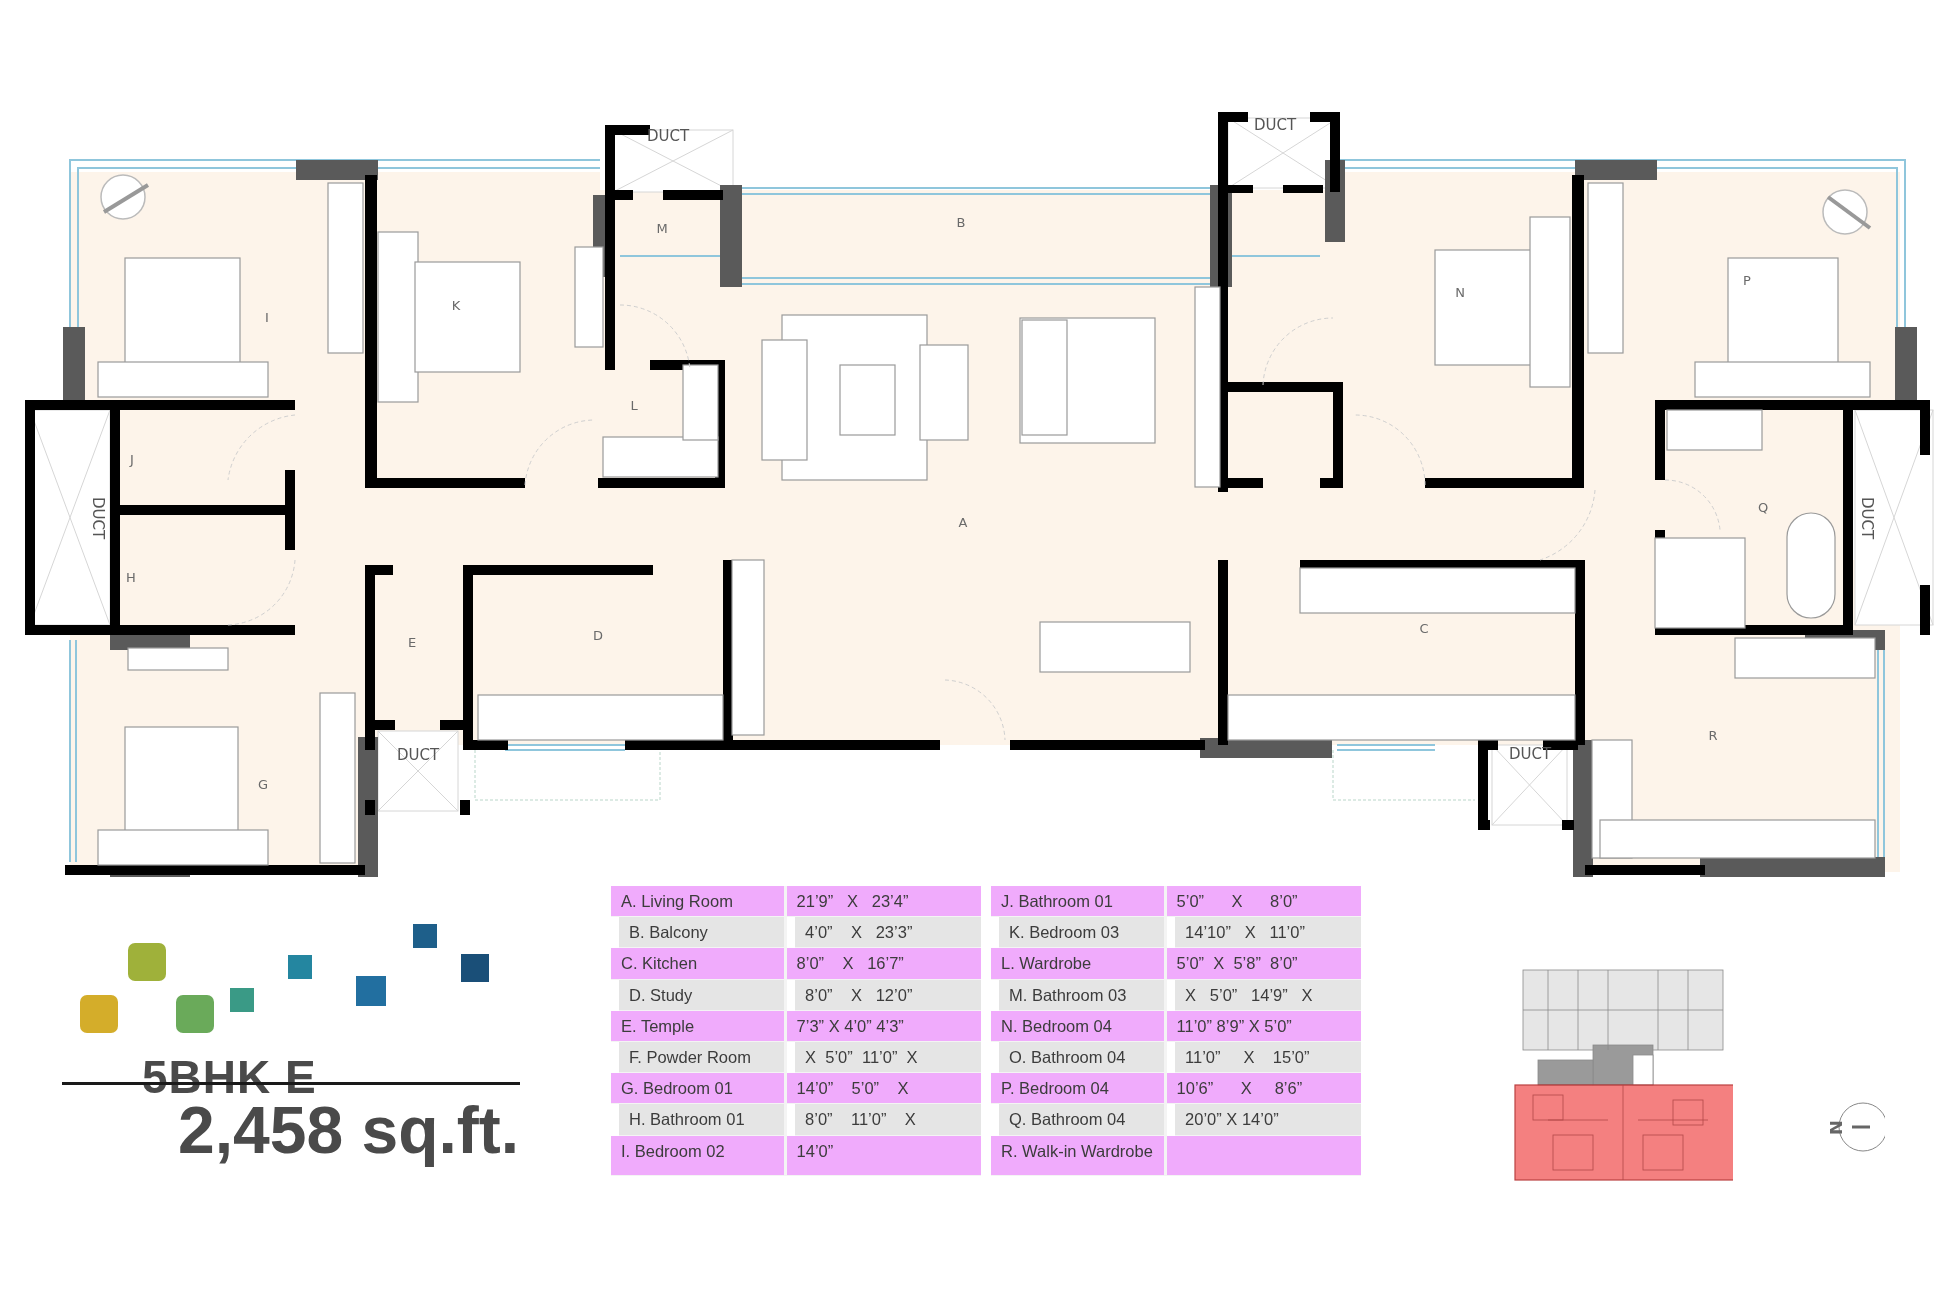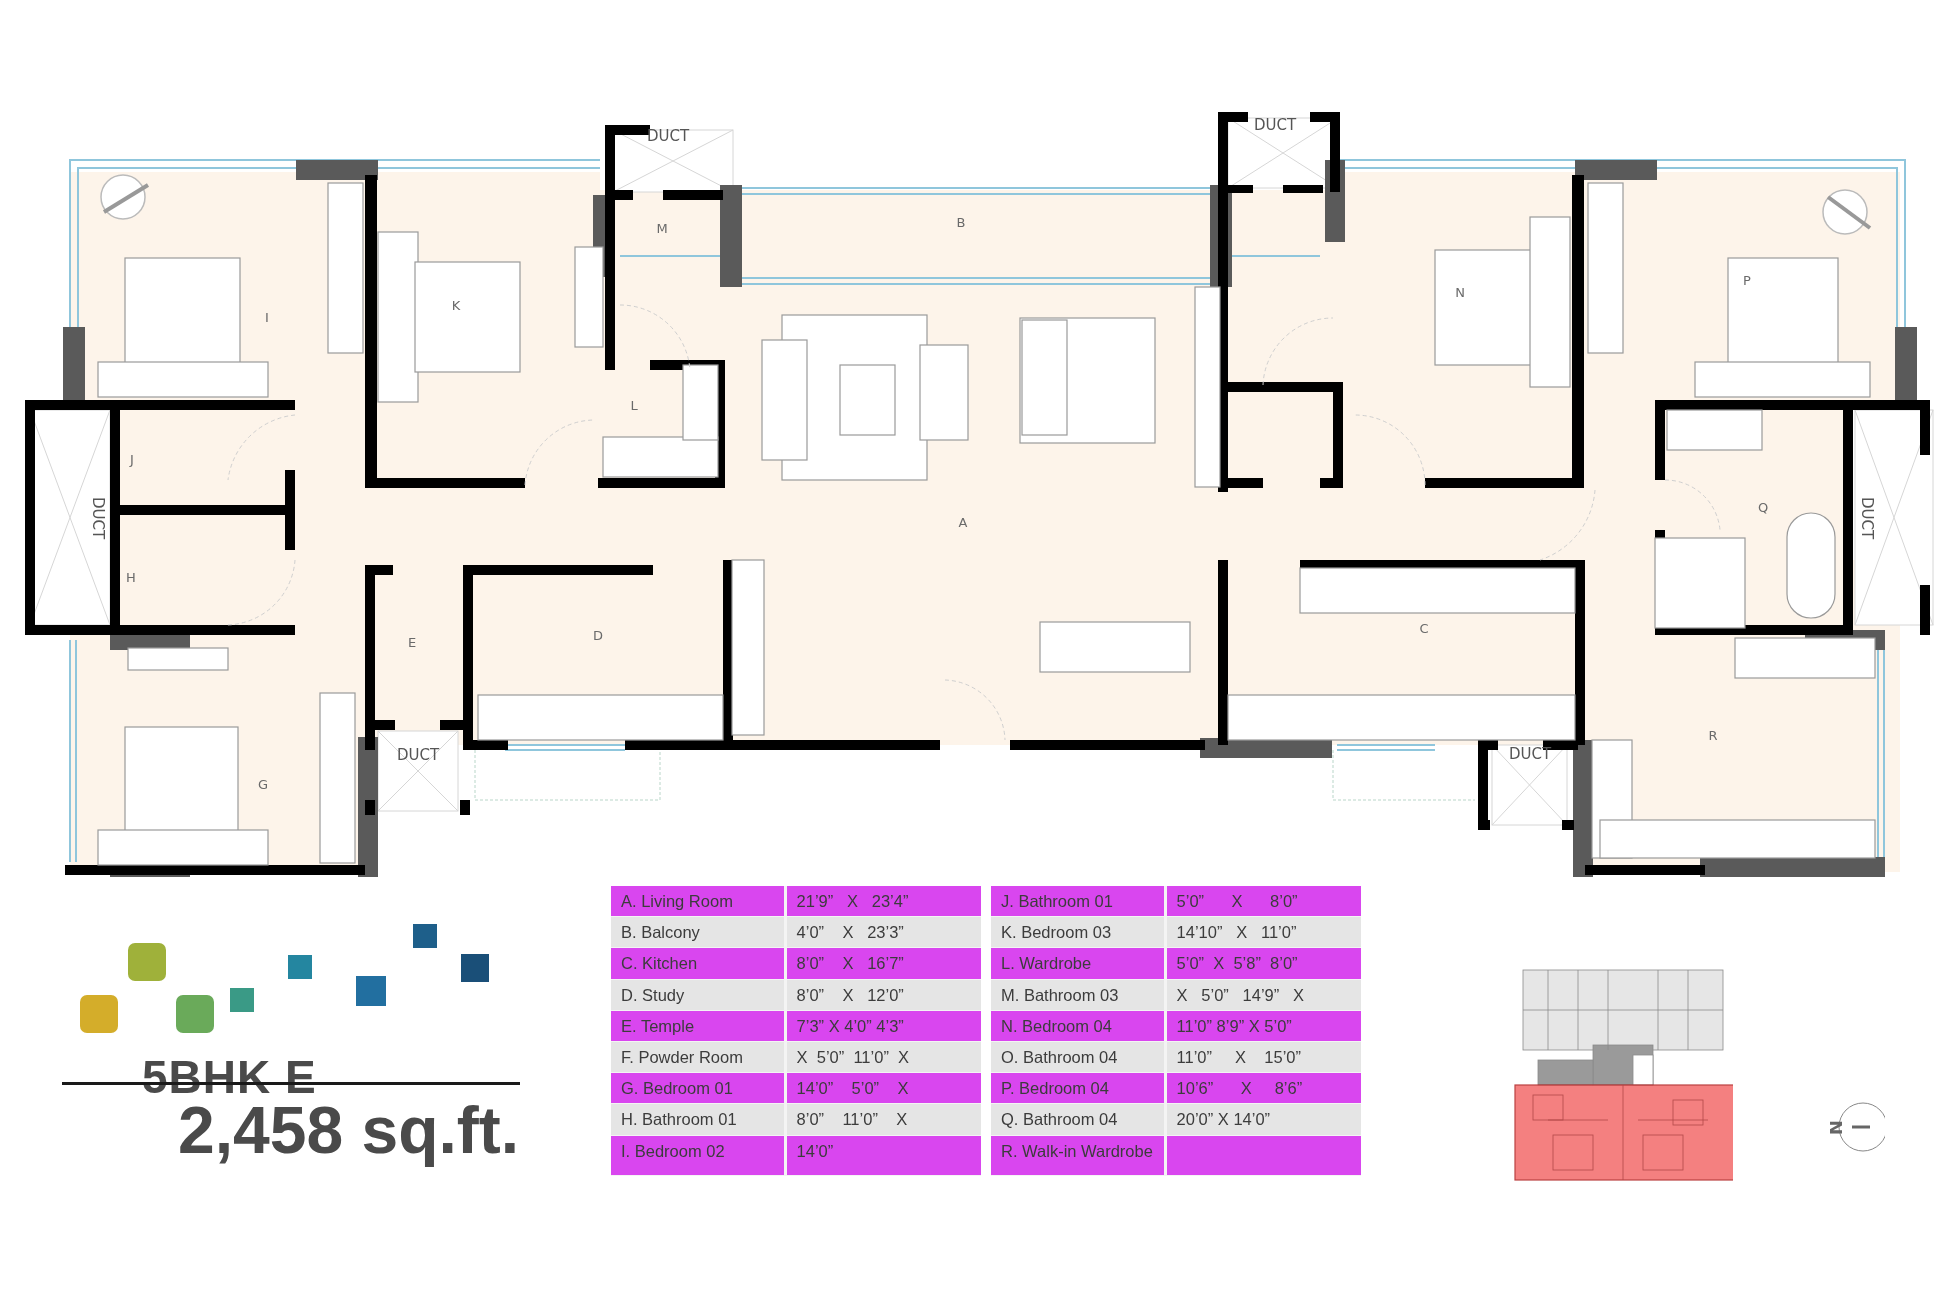--- a/index.html
+++ b/index.html
@@ -20,22 +20,22 @@
 
   
   .rtable { position: absolute; top: 886px; width: 370px; border-collapse: separate; border-spacing: 0; }
   .rtable .row { display: flex; height: 31.2px; }
   .rtable .row .name, .rtable .row .dim {
     font-size: 16.5px; line-height: 31px; color: #3c3c3c; padding-left: 10px; white-space: pre;
     border-bottom: 1px solid #f4f4f4;
   }
   .rtable .row .name { width: 184px; border-right: 3px solid #f4f4f4; }
   .rtable .row .dim { width: 204px; }
-  .rtable .row.dark .name, .rtable .row.dark .dim { background: #d946ef; }
-  .rtable .row.light .name, .rtable .row.light .dim { background: #e5e5e5; }
+  .rtable .row.dark .name, .rtable .row.dark .dim { background: #f0abfc; }
+  .rtable .row.light .name, .rtable .row.light .dim { background: #e5e5e5; margin-left: 8px; }
   .rtable .row.last .name, .rtable .row.last .dim { height: 40px; }
 
   
   .keyplan { position: absolute; left: 1508px; top: 960px; width: 225px; height: 222px; }
   .compass { position: absolute; left: 1830px; top: 1102px; width: 55px; height: 55px; }
 </style>
 </head>
 <body>
 
 <svg id="plan" viewBox="0 0 1955 880" xmlns="http://www.w3.org/2000/svg">

